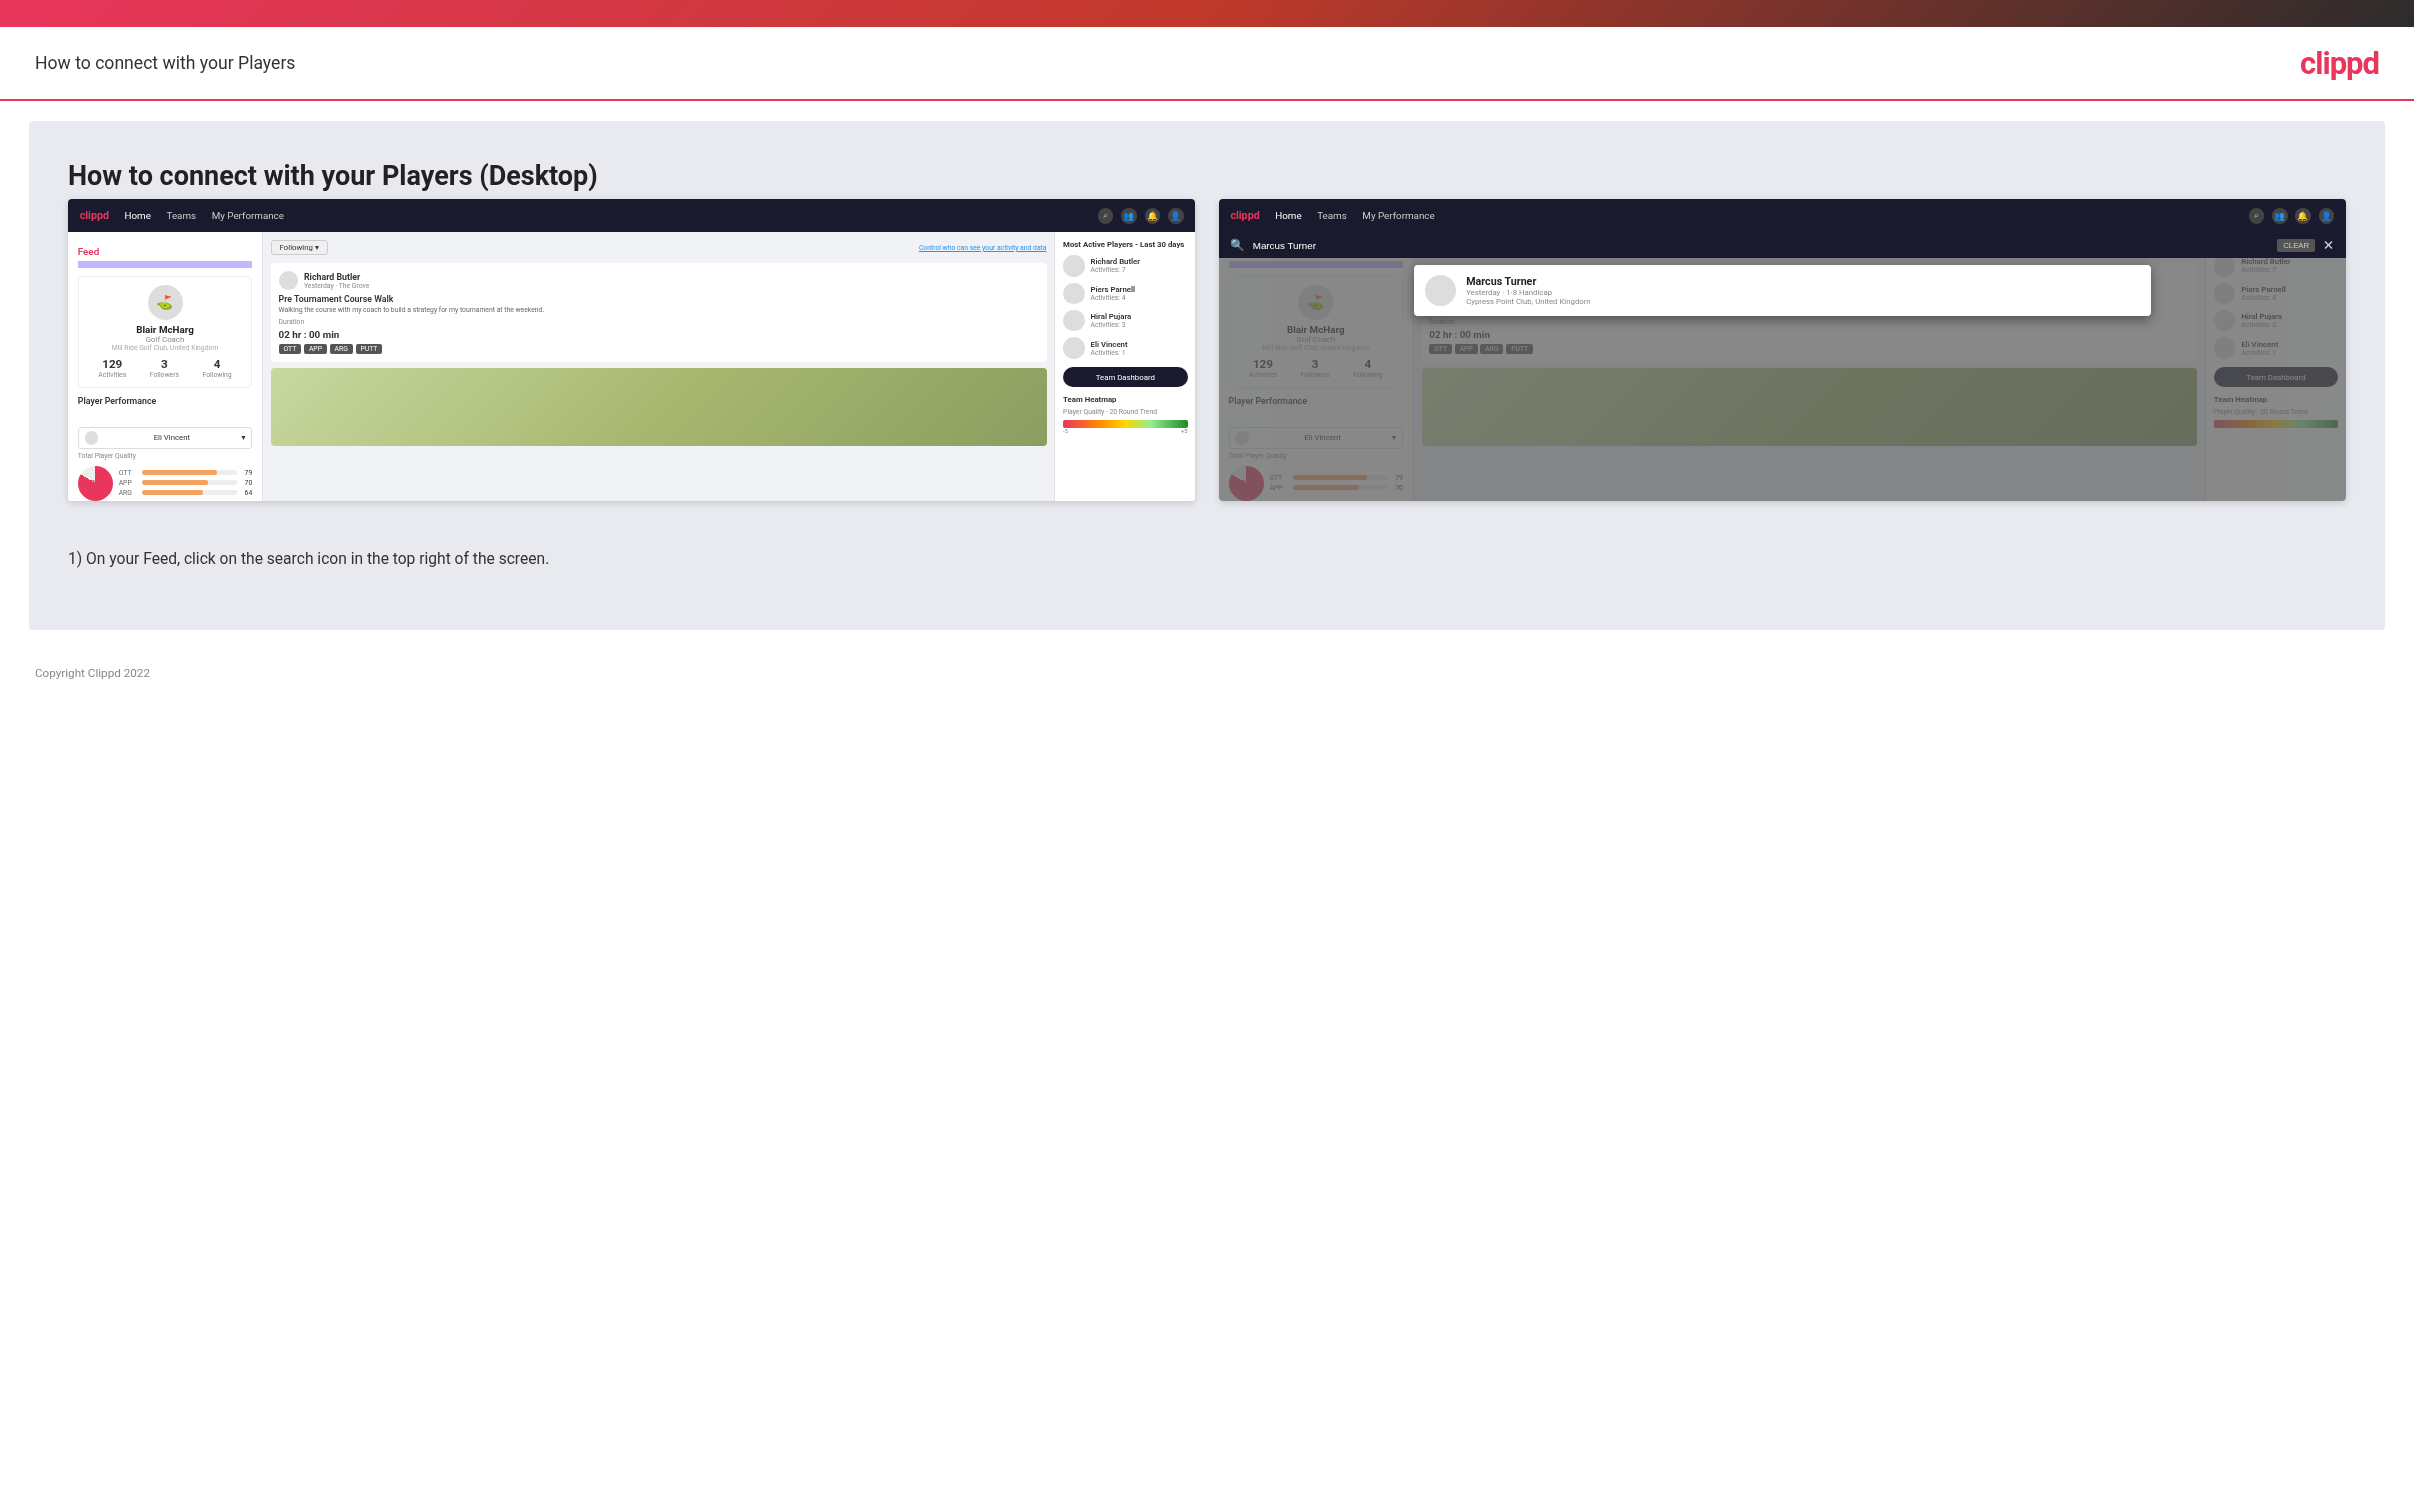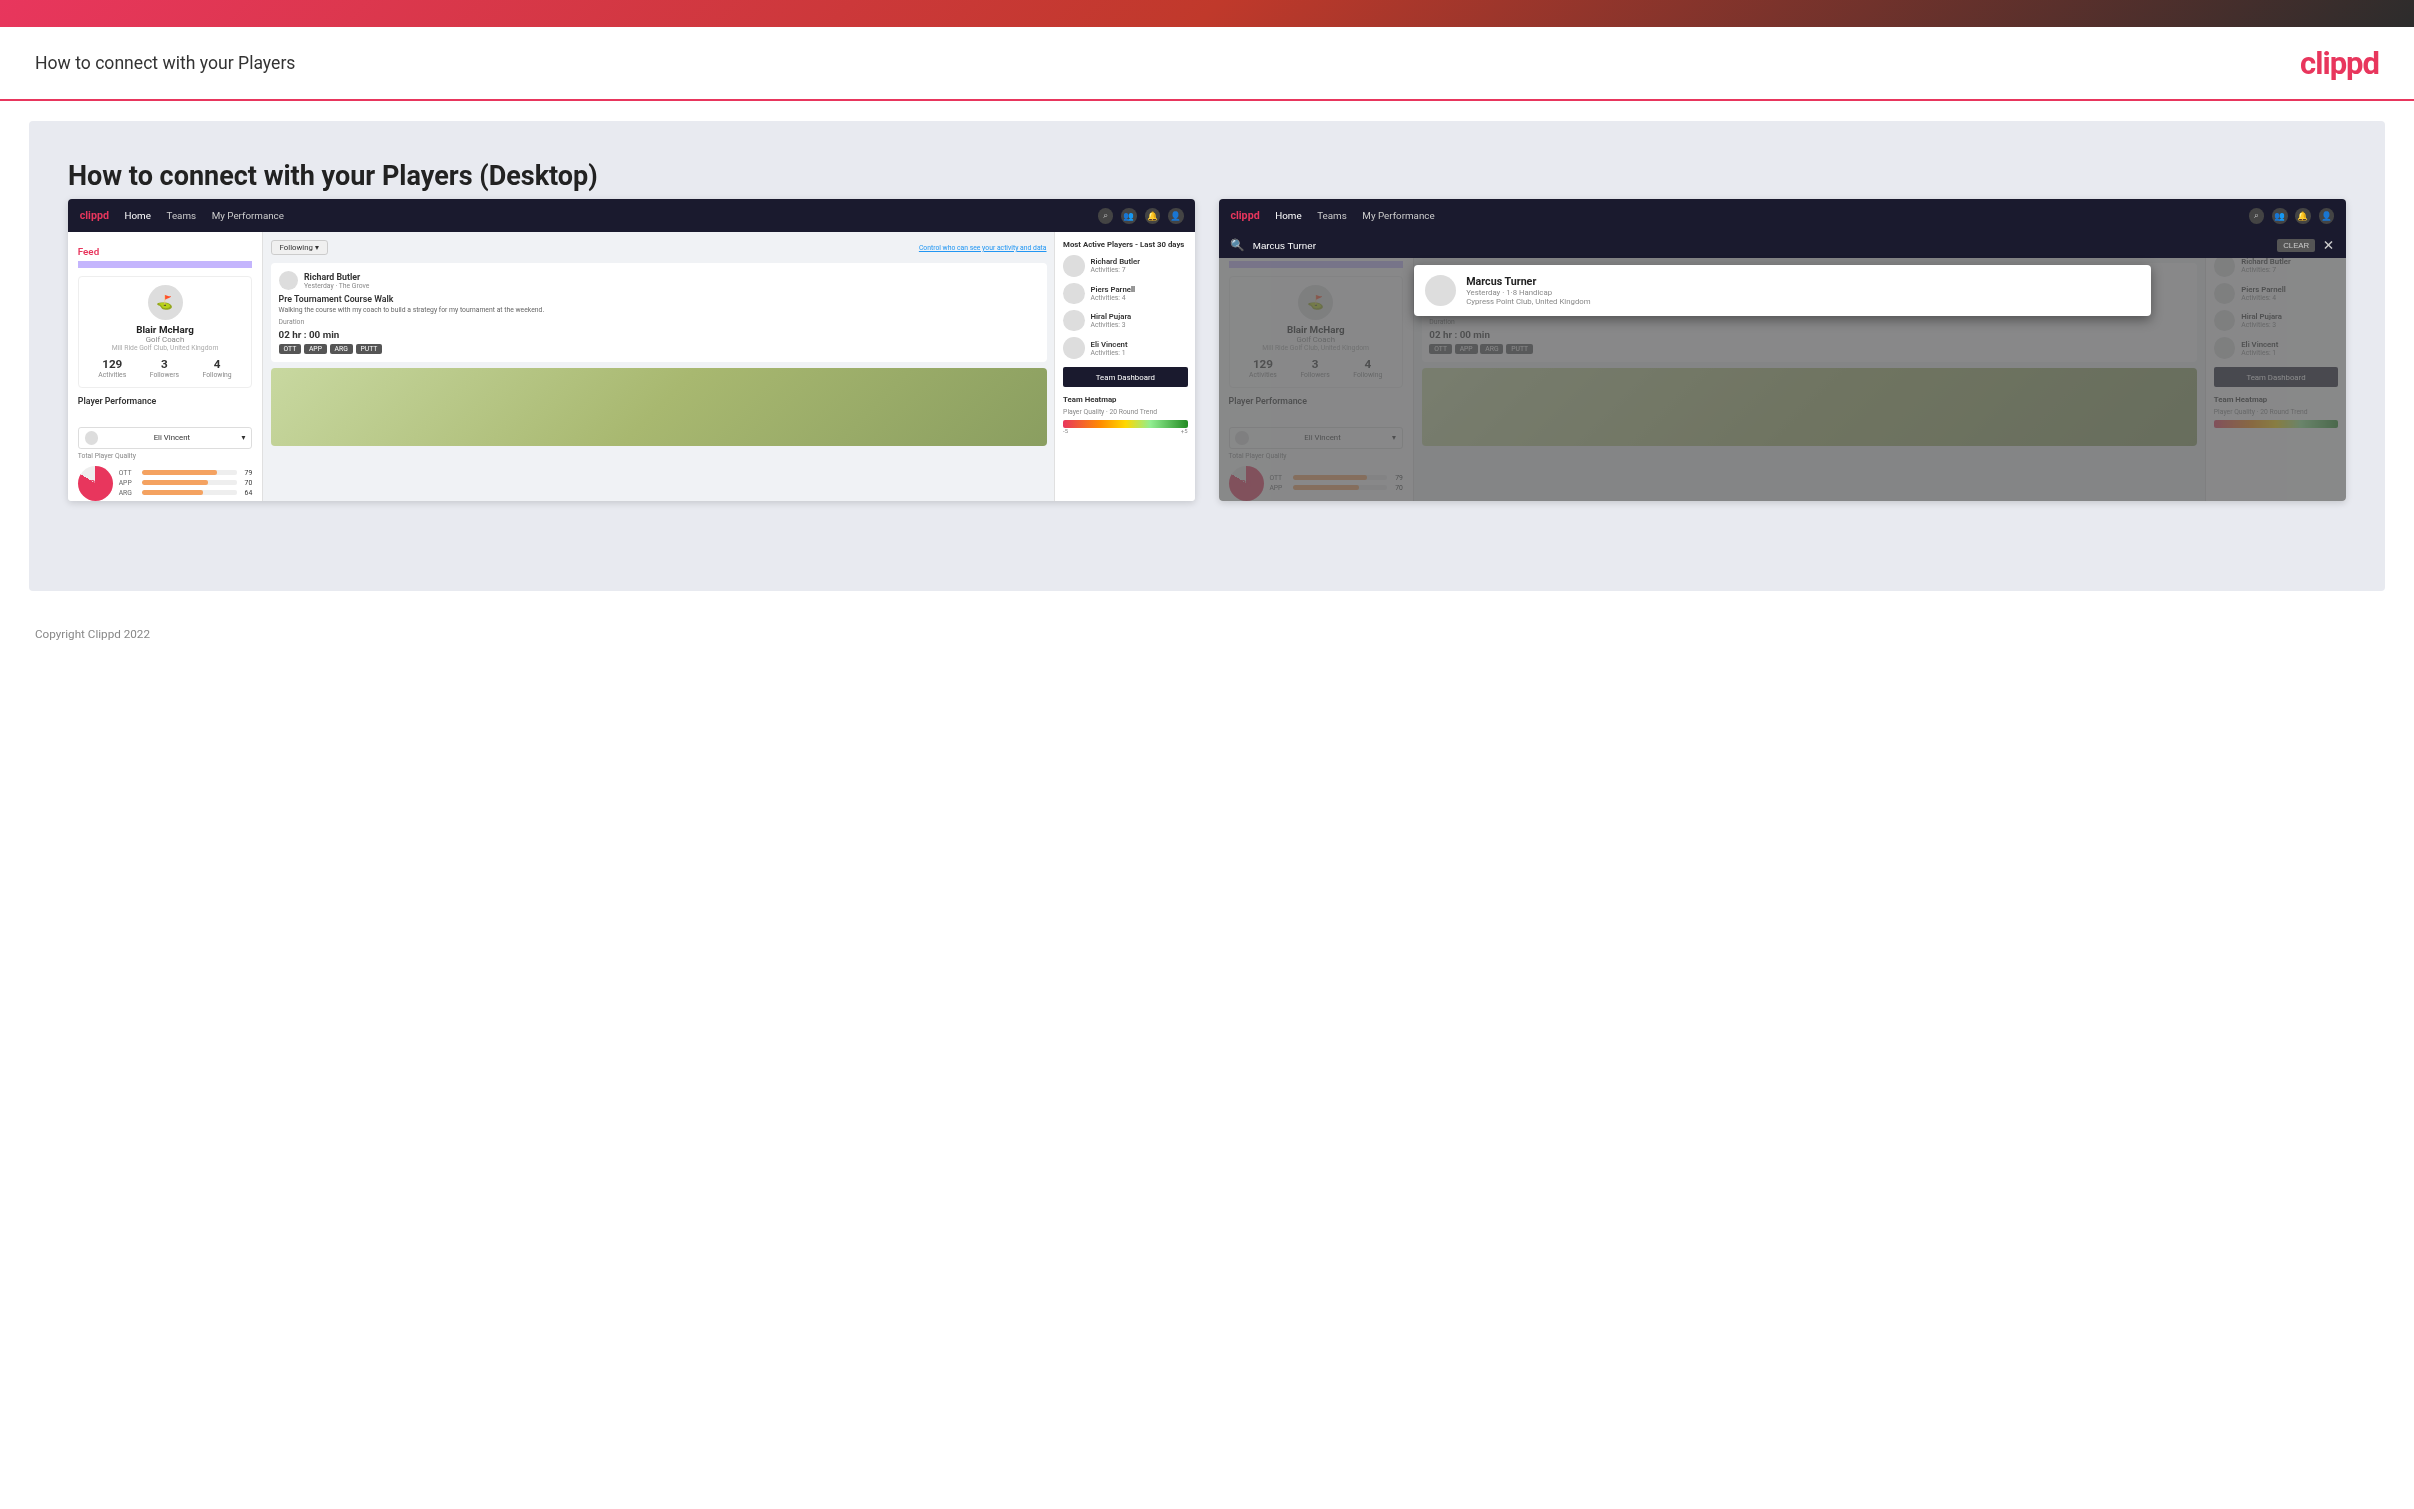--- a/index.html
+++ b/index.html
@@ -392,21 +392,21 @@
     }
     .active-player-count {
       font-size: 6.8px;
       color: #888;
     }
 
     .team-dashboard-btn {
       background: #1a1a2e;
       color: #fff;
       border: none;
-      border-radius: 2px;
+      border-radius: 10px;
       padding: 5.9px 11.7px;
       font-size: 7.8px;
       cursor: pointer;
       width: 100%;
       margin: 7.8px 0;
       text-align: center;
     }
 
     .team-heatmap-title {
       font-size: 7.8px;
@@ -771,20 +771,23 @@
             <div style="font-size:7.8px; color:#888;">Cypress Point Club, United Kingdom</div>
           </div>
         </div>
 
       </div>
     </div>
 
   </div>
 
   <div class="descriptions-row">
+    <div class="description-panel">
+      <div class="description-text">1) On your Feed, click on the search icon in the top right of the screen.</div>
+    </div>
   </div>
 
 </div>
 
 <div class="footer">
   <span>Copyright Clippd 2022</span>
 </div>
 
 
 </body></html>

